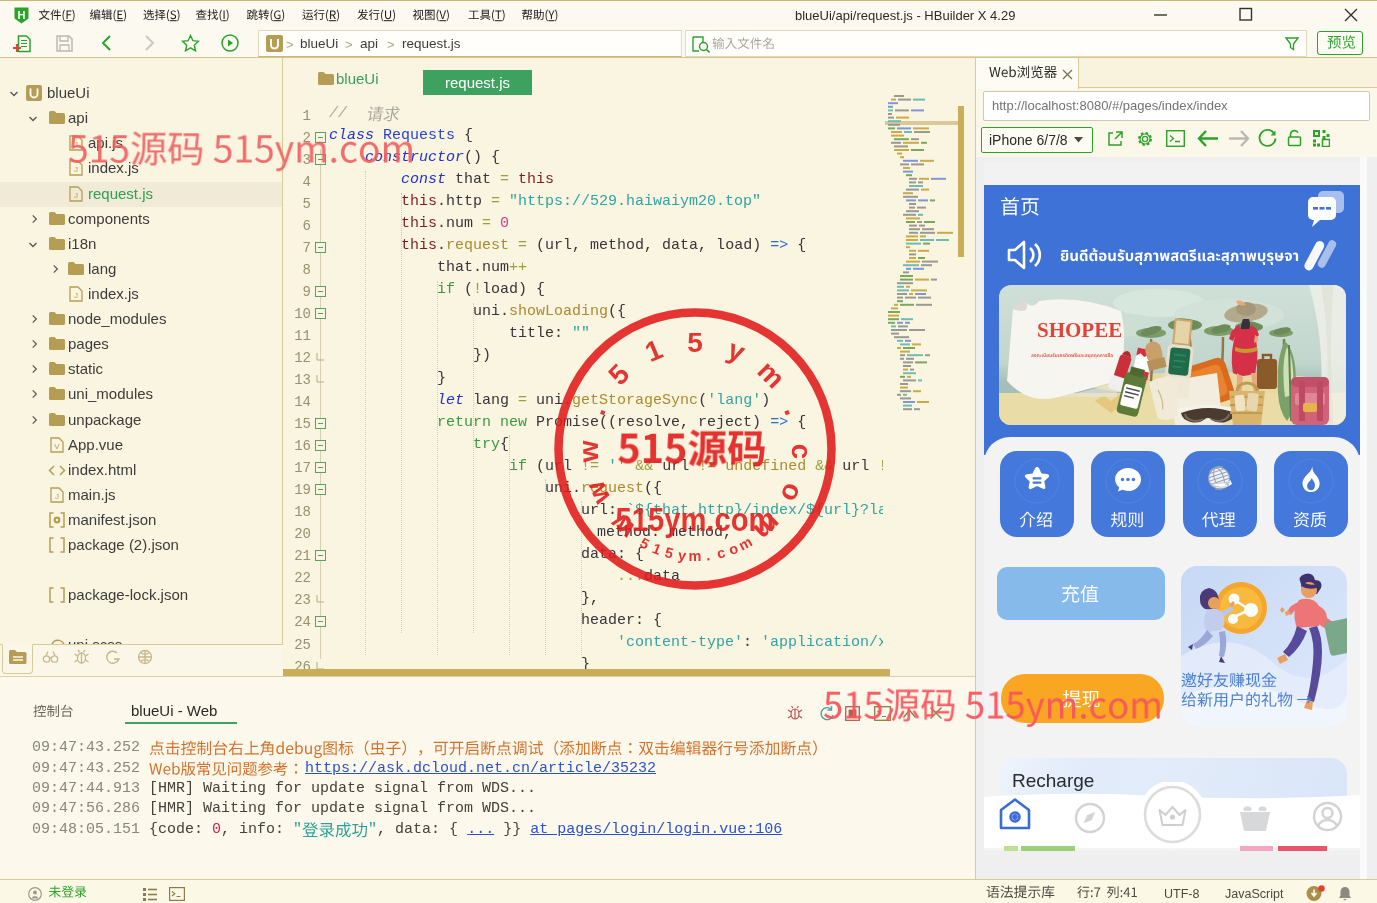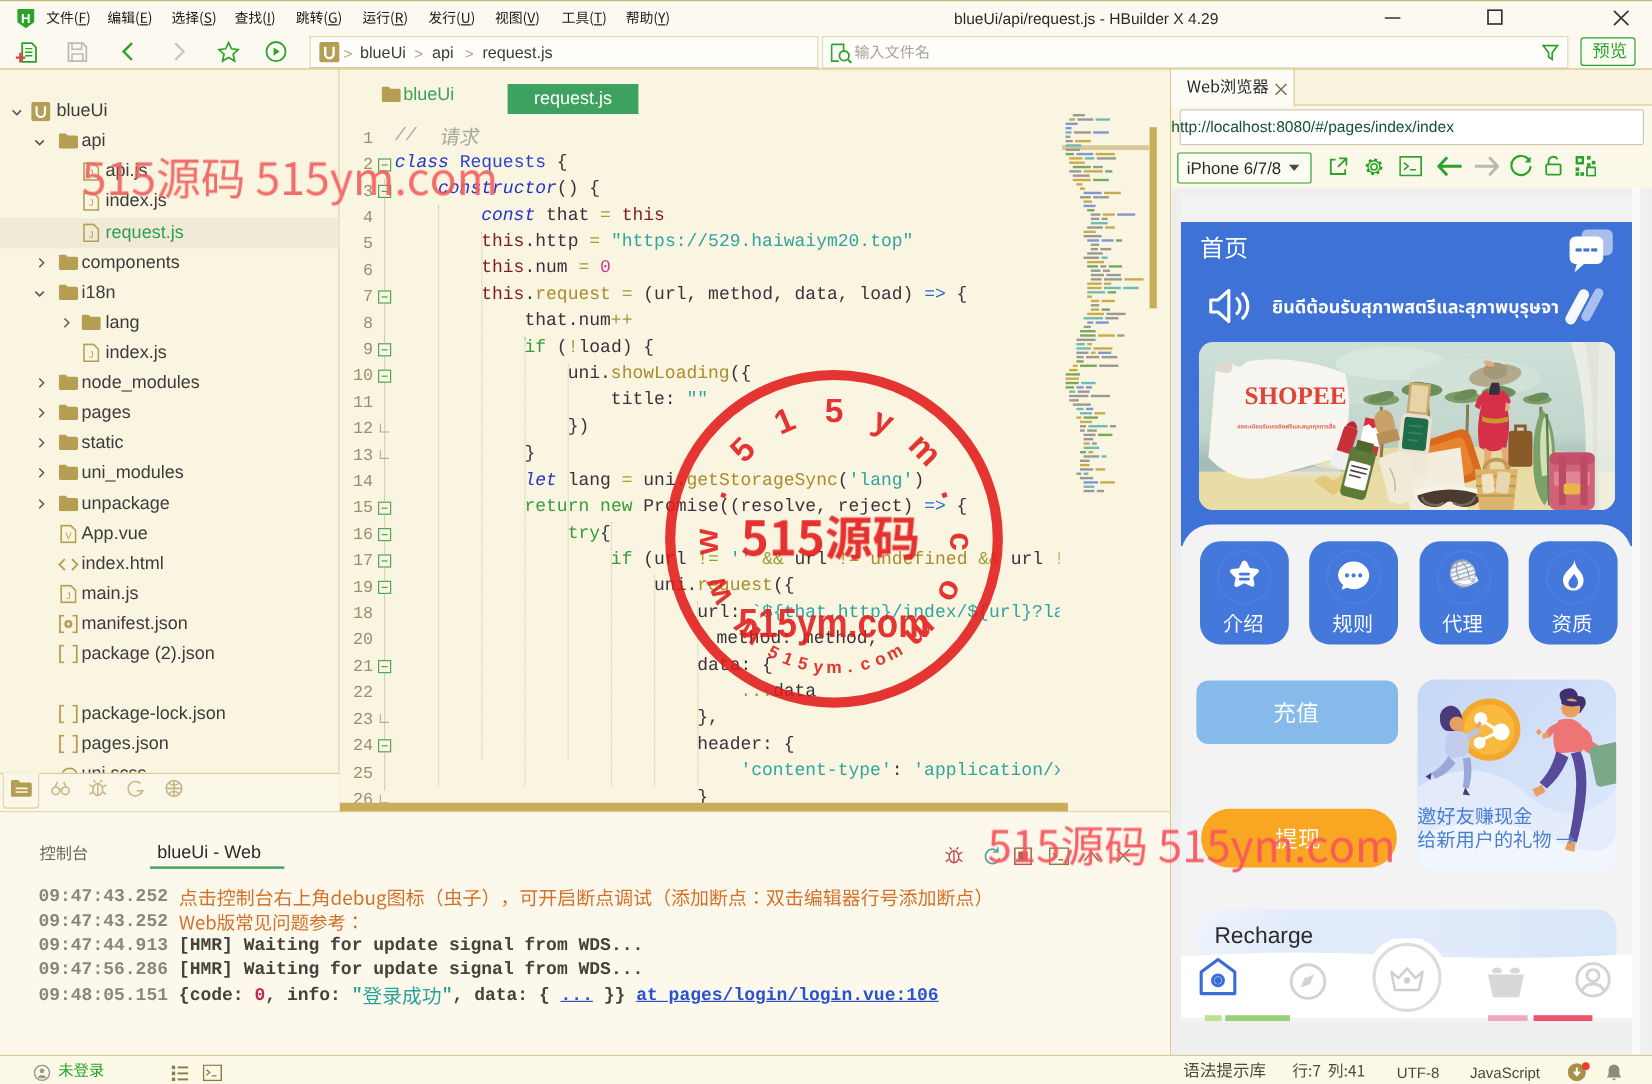--- a/index.html
+++ b/index.html
@@ -31,21 +31,21 @@
 .grn { color:#3a9a40; }
 .str { color:#31a3a3; }
 .num { color:#d4388c; }
 .fn { color:#ab8b30; }
 .op { color:#9aa03a; }
 .cmt { color:#a8a8a0; font-style:italic; }
 .fold { position:absolute; width:11px; height:11px; border:1px solid #53a55c; background:#faf5e0; }
 .fold:after { content:""; position:absolute; left:2px; top:4px; width:5px; height:1px; background:#53a55c; }
 
 #console { position:absolute; left:0; top:677px; width:975px; height:202px; background:#fcf9ec; }
-.clog { position:absolute; white-space:pre; font-family:"Liberation Mono", monospace; font-size:15px; color:#4a4a44;font-weight:bold; }
+.clog { position:absolute; white-space:pre; font-family:"Liberation Mono", monospace; font-size:15px; color:#4a4a44; }
 
 #rpanel { position:absolute; left:975px; top:57px; width:402px; height:822px; background:#fbf8ea; border-left:1px solid #d9cb97; }
 
 #statusbar { position:absolute; left:0; top:879px; width:1377px; height:24px; background:#fbf8e6; border-top:1px solid #d9cb97; font-size:13.5px; color:#4a4a40; }
 </style>
 </head>
 <body>
 <div id="titlebar">
   <svg class="abs" style="left:13px;top:6px" width="17" height="17" viewBox="0 0 17 17">
       <path d="M1.5 0.5 h14 v11 l-7 5 l-7 -5 z" fill="#2ba32b"></path>
@@ -268,26 +268,20 @@
     <svg class="abs" style="left:49px;top:4px" width="16" height="16" viewBox="0 0 16 16">
         <path d="M4.5 1 H1 v14 h3.5 M11.5 1 H15 v14 h-3.5" fill="none" stroke="#b59e54" stroke-width="1.5"></path>
       </svg>
     <span class="lbl" style="left:68px">package (2).json</span>
   </div>
   <div class="trow" style="top:526px">
     <svg class="abs" style="left:49px;top:4px" width="16" height="16" viewBox="0 0 16 16">
         <path d="M4.5 1 H1 v14 h3.5 M11.5 1 H15 v14 h-3.5" fill="none" stroke="#b59e54" stroke-width="1.5"></path>
       </svg>
     <span class="lbl" style="left:68px">package-lock.json</span>
-  </div>
-  <div class="trow" style="top:551px">
-    <svg class="abs" style="left:49px;top:4px" width="16" height="16" viewBox="0 0 16 16">
-        <path d="M4.5 1 H1 v14 h3.5 M11.5 1 H15 v14 h-3.5" fill="none" stroke="#b59e54" stroke-width="1.5"></path>
-      </svg>
-    <span class="lbl" style="left:68px">pages.json</span>
   </div>
   <div class="trow" style="top:576px">
     <svg class="abs" style="left:50px;top:5px" width="15" height="12" viewBox="0 0 15 12">
         <path d="M2 8 a6 5 0 1 1 11 2" fill="none" stroke="#b59e54" stroke-width="1.4"></path>
       </svg>
     <span class="lbl" style="left:68px">uni.scss</span>
   </div>
 
   <div class="abs" style="left:0;top:587px;width:283px;height:33px;background:#fbf7e8;border-top:1px solid #d9cb97"></div>
   <div class="abs" style="left:2px;top:587px;width:31px;height:30px;background:#fbf7e8;border:1px solid #d9cb97;border-top:1px solid #fbf7e8;border-radius:0 0 4px 4px"></div>
@@ -596,35 +590,36 @@
     </svg>
   <svg class="abs" style="left:902px;top:31px" width="15" height="11" viewBox="0 0 15 11">
       <path d="M1.5 9.5 L7.5 2 l6 7.5" fill="none" stroke="#8a7d4a" stroke-width="1.4"></path>
     </svg>
   <svg class="abs" style="left:929px;top:29px" width="14" height="14" viewBox="0 0 14 14">
       <path d="M1.5 1.5 l11 11 M12.5 1.5 l-11 11" stroke="#8a7d4a" stroke-width="1.4"></path>
     </svg>
 
   <div class="clog" style="left:32px;top:62px"><span style="color:#8a877a">09:47:43.252</span></div>
   <div class="clog" style="left:32px;top:83px"><span style="color:#8a877a">09:47:43.252</span></div>
+  <div class="clog" style="left:305px;top:83px"><span style="color:#2a52cc;text-decoration:underline">https://ask.dcloud.net.cn/article/35232</span></div>
   <div class="clog" style="left:32px;top:103px"><span style="color:#8a877a">09:47:44.913</span><span style="color:#44423a"> [HMR] Waiting for update signal from WDS...</span></div>
   <div class="clog" style="left:32px;top:123px"><span style="color:#8a877a">09:47:56.286</span><span style="color:#44423a"> [HMR] Waiting for update signal from WDS...</span></div>
   <div class="clog" style="left:32px;top:144px"><span style="color:#8a877a">09:48:05.151</span><span style="color:#44423a"> {code: </span><span style="color:#cc2255">0</span><span style="color:#44423a">, info: </span><span style="color:#2aa198">"</span><span style="display:inline-block;width:66px"></span><span style="color:#2aa198">"</span><span style="color:#44423a">, data: { </span><span style="color:#2a52cc;text-decoration:underline">...</span><span style="color:#44423a"> }} </span><span style="color:#2a52cc;text-decoration:underline">at pages/login/login.vue:106</span></div>
 </div>
 <div id="rpanel">
 
   <div class="abs" style="left:0;top:0;width:402px;height:31px;background:#f9f3dd;border-bottom:1px solid #d9cb97"></div>
   <div class="abs" style="left:0;top:0;width:103px;height:32px;background:#fdfcf4;border-right:1px solid #d9cb97"></div>
 
   <svg class="abs" style="left:86px;top:12px" width="11" height="11" viewBox="0 0 11 11">
       <path d="M1 1 l9 9 M10 1 l-9 9" stroke="#7a6f55" stroke-width="1.3"></path>
     </svg>
 
   <div class="abs" style="left:7px;top:34px;width:387px;height:30px;background:#fff;border:1px solid #cfc9b4;border-radius:2px"></div>
-  <span class="abs" style="left:0;top:41px;font-size:13px;color:#14532d">http://localhost:8080/#/pages/index/index</span>
+  <span class="abs" style="left:16px;top:41px;font-size:13px;color:#737373">http://localhost:8080/#/pages/index/index</span>
 
   <div class="abs" style="left:5px;top:70px;width:112px;height:26px;background:#fdfcf3;border:1px solid #2ba32b;border-radius:2px"></div>
   <span class="abs" style="left:13px;top:75px;font-size:14px;color:#2a2a26">iPhone 6/7/8</span>
   <svg class="abs" style="left:98px;top:80px" width="9" height="6" viewBox="0 0 9 6">
       <path d="M0 0 l4.5 5.5 L9 0 z" fill="#4a4a40"></path>
     </svg>
   <svg class="abs" style="left:130px;top:73px" width="18" height="18" viewBox="0 0 18 18" stroke="#2ba32b" fill="none" stroke-width="1.5">
       <path d="M7 3 H3 v12 h12 v-4"></path>
       <path d="M10 2 h6 v6 M16 2 l-7 7"></path>
     </svg>

